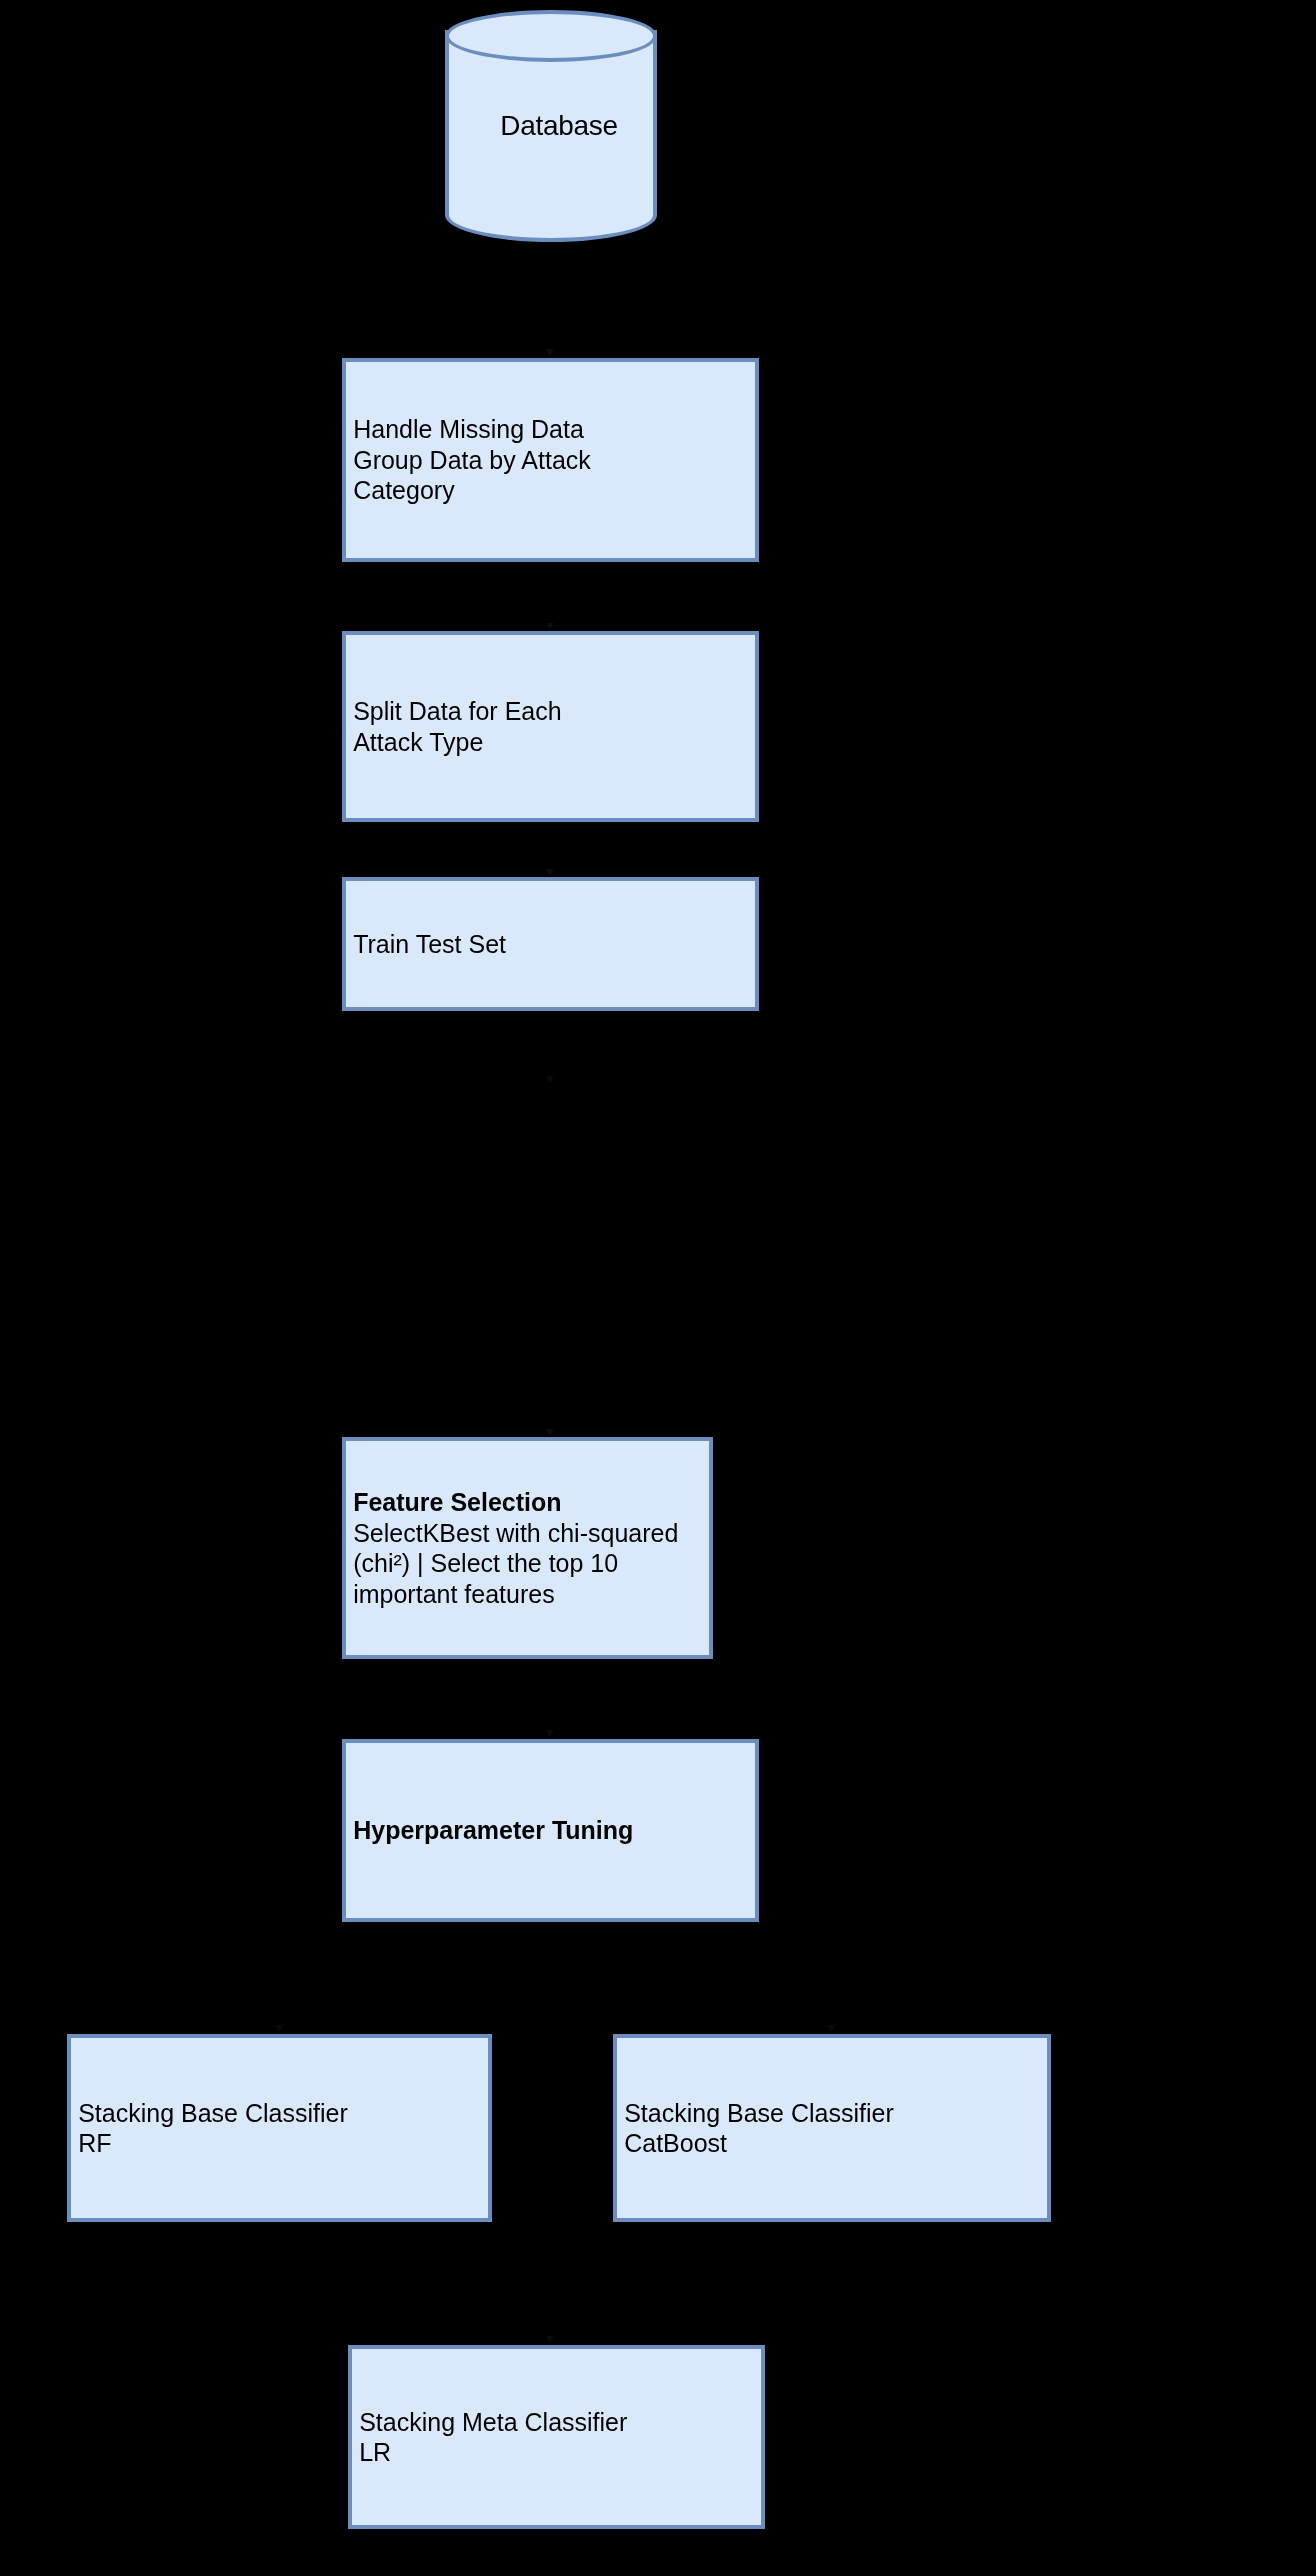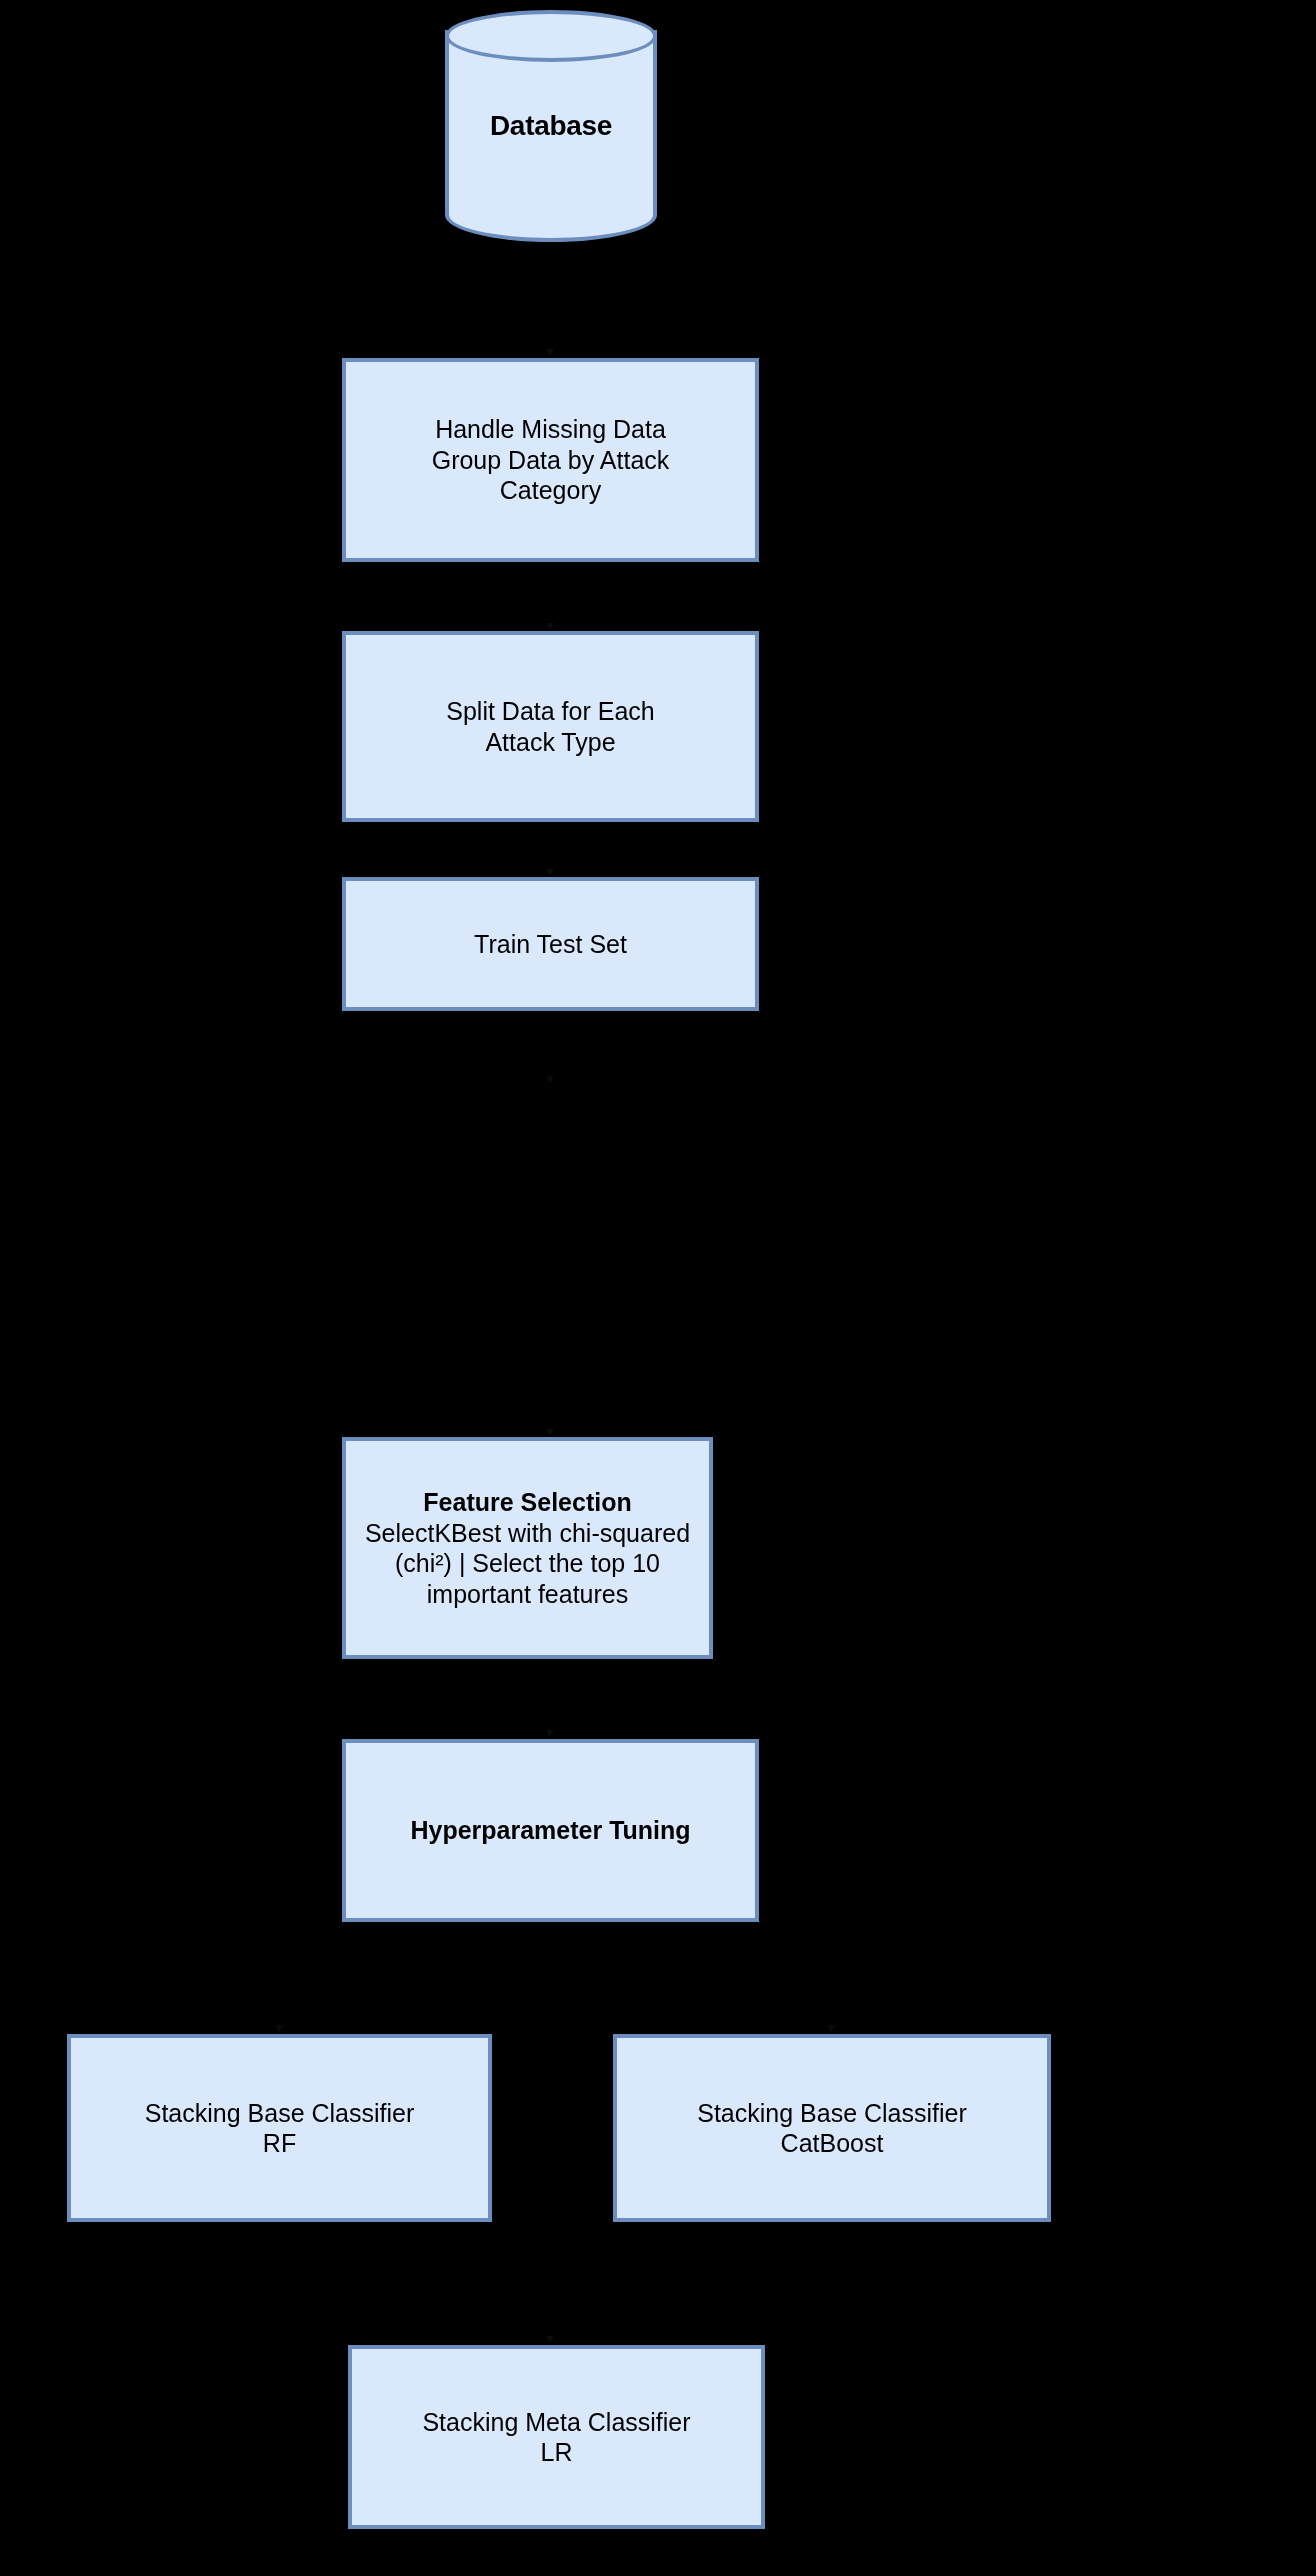--- a/index.html
+++ b/index.html
@@ -39,43 +39,42 @@
     top: 0;
     width: 100%;
     height: 52px;
     box-sizing: border-box;
     background: #dae8fc;
     border: 4.6px solid #6c8ebf;
     border-radius: 50%;
   }
   .db-label {
     position: absolute;
-    left: 0;
+    left: 8px;
     top: 0;
     width: 100%;
     height: 100%;
     display: flex;
     align-items: center;
     justify-content: center;
     font-size: 28px;
-    font-weight: bold;
+    font-weight: normal;
     color: #000000;
     letter-spacing: -0.3px;
   }
 
   
   .node {
     position: absolute;
     box-sizing: border-box;
     background: #dae8fc;
     border: 4.1px solid #6c8ebf;
     display: flex;
     align-items: center;
     justify-content: center;
-    text-align: center;
     color: #000000;
     font-size: 25px;
     line-height: 1.22;
     padding: 3.1px 7.2px;
   }
   .node .txt {
     display: block;
     width: 100%;
     white-space: pre-line;
   }

